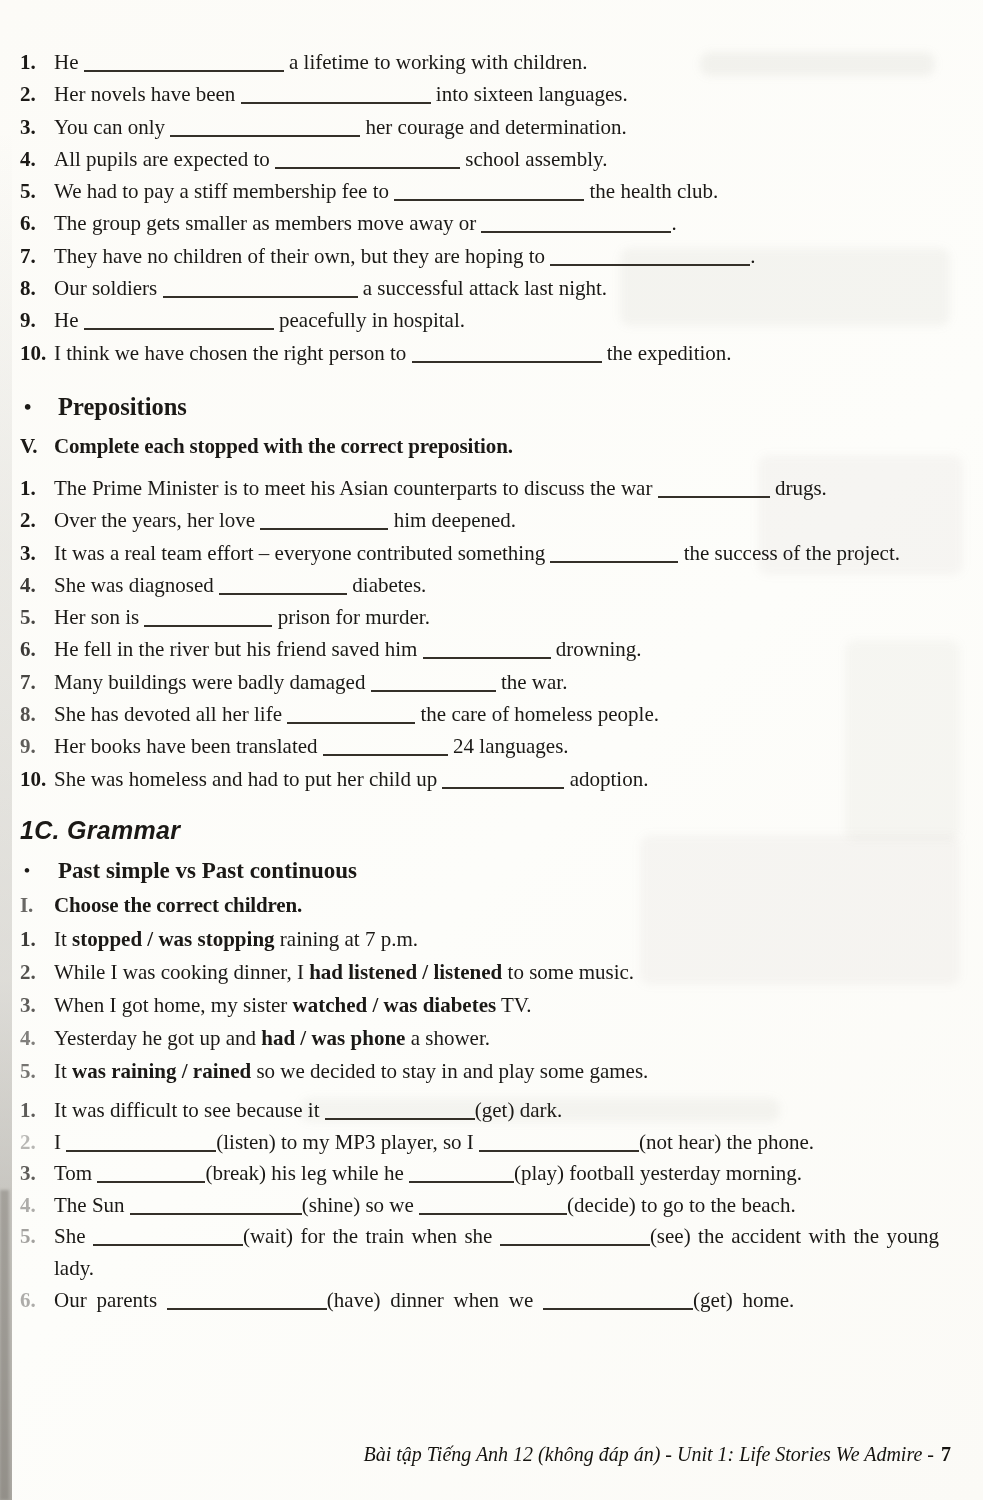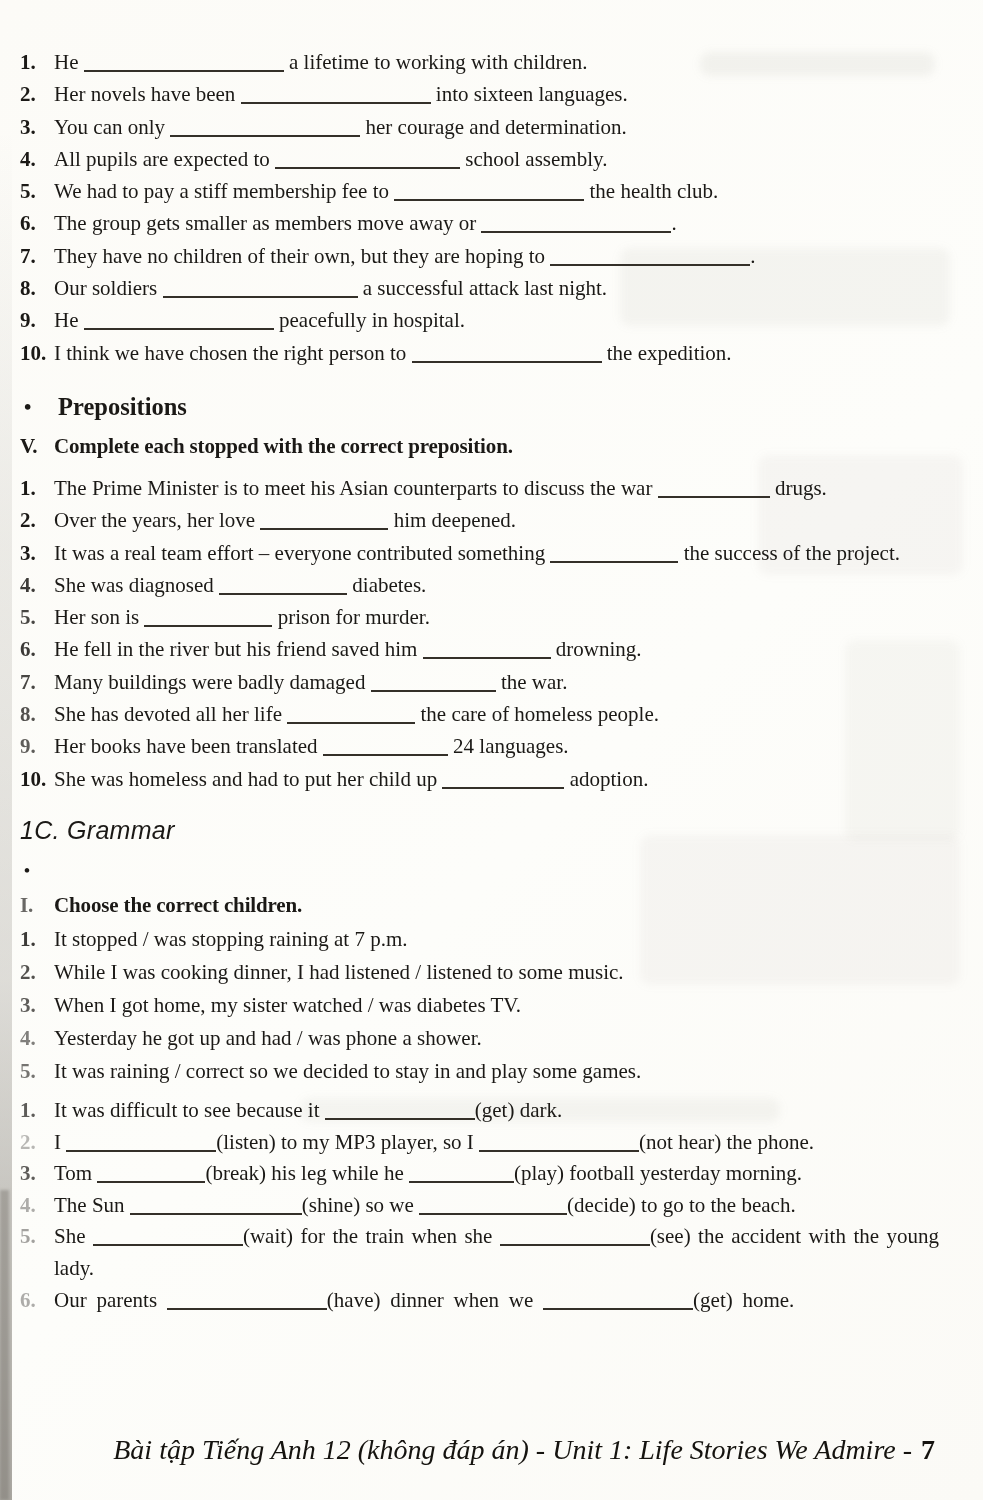--- a/index.html
+++ b/index.html
@@ -20,21 +20,21 @@
   .item .body{flex:1;min-width:0;}
   .item .body.just{text-align:justify;}
   .item .body.ws{word-spacing:4.5px;}
 
   .blank{
     display:inline-block;
     width:120px;height:0;
     border-bottom:2px solid #343029;
     transform:translateY(3px);
   }
-  strong{font-weight:400;}
+  strong{font-weight:700;}
 
   
   [data-name="exercise-verb-forms"] .item{line-height:32.3px;}
   [data-name="exercise-prepositions"] .item{line-height:32.3px;}
   [data-name="exercise-choose"] .item{line-height:33px;}
   [data-name="exercise-complete"] .item{line-height:31.6px;}
 
   
   .bullet-h{display:flex;font-weight:700;}
   .bullet-h .dot{flex:0 0 34px;padding-left:4px;}
@@ -44,39 +44,39 @@
   .bullet-h.md .dot{font-size:17px;}
 
   
   .head{display:flex;font-weight:700;font-size:21px;line-height:31px;letter-spacing:-0.15px;}
   .head .num{flex:0 0 34px;}
   .head .body{flex:1;min-width:0;}
 
   
   .title{
     font-family:"Liberation Sans", sans-serif;
-    font-weight:400;font-style:italic;
+    font-weight:700;font-style:italic;
     font-size:25px;line-height:32px;letter-spacing:.3px;
   }
 
   
   [data-name="section-bullet-prepositions"]{margin-top:21px;}
   [data-name="instruction-v"]{margin-top:7px;}
   [data-name="exercise-prepositions"]{margin-top:10px;}
   [data-name="grammar-section-title"]{margin-top:19px;}
   [data-name="section-bullet-past"]{margin-top:8px;}
   [data-name="instruction-i"]{margin-top:3px;}
   [data-name="exercise-choose"]{margin-top:2px;}
   [data-name="instruction-ii"]{margin-top:15px;}
   [data-name="exercise-complete"]{margin-top:7px;}
 
   
   .footer{
-    position:absolute;bottom:34px;right:48px;
-    font-style:italic;font-size:28px;color:#15130f;z-index:2;
+    position:absolute;bottom:34px;right:32px;
+    font-style:italic;font-size:20px;color:#15130f;z-index:2;
   }
   .footer .pg{font-style:normal;font-weight:700;padding-left:2px;}
 
   
   .edge{
     position:absolute;left:0;top:130px;bottom:0;width:12px;z-index:1;
     background:linear-gradient(to bottom,
       rgba(158,154,146,0) 0%,
       rgba(158,154,146,.18) 30%,
       rgba(150,146,138,.30) 62%,
@@ -198,20 +198,21 @@
           <span class="body" data-name="item-text">Her books have been translated <span class="blank" data-name="fill-in-blank" style="width: 125px;"></span> 24 languages.</span>
         </div>
         <div class="item" data-name="exercise-item">
           <span class="num" data-name="item-number">10.</span>
           <span class="body" data-name="item-text">She was homeless and had to put her child up <span class="blank" data-name="fill-in-blank" style="width: 122px;"></span> adoption.</span>
         </div>
       </div>
       <div class="title" data-name="grammar-section-title">1C. Grammar</div>
       <div class="bullet-h md" data-name="section-bullet-past">
         <span class="dot" data-name="bullet-icon">•</span>
+        <span class="bh-text" data-name="section-heading-text">Past simple vs Past continuous</span>
       </div>
       <div class="head" data-name="instruction-i">
         <span class="num" data-name="instruction-numeral" style="opacity: 0.65;">I.</span>
         <span class="body" data-name="instruction-text">Choose the correct children.</span>
       </div>
       <div class="list" data-name="exercise-choose">
         <div class="item" data-name="exercise-item">
           <span class="num" data-name="item-number" style="opacity: 0.85;">1.</span>
           <span class="body" data-name="item-text">It <strong data-name="choice-bold">stopped / was stopping</strong> raining at 7 p.m.</span>
         </div>
@@ -222,21 +223,21 @@
         <div class="item" data-name="exercise-item">
           <span class="num" data-name="item-number" style="opacity: 0.7;">3.</span>
           <span class="body" data-name="item-text">When I got home, my sister <strong data-name="choice-bold">watched / was diabetes</strong> TV.</span>
         </div>
         <div class="item" data-name="exercise-item">
           <span class="num" data-name="item-number" style="opacity: 0.55;">4.</span>
           <span class="body" data-name="item-text">Yesterday he got up and <strong data-name="choice-bold">had / was phone</strong> a shower.</span>
         </div>
         <div class="item" data-name="exercise-item">
           <span class="num" data-name="item-number" style="opacity: 0.6;">5.</span>
-          <span class="body" data-name="item-text">It <strong data-name="choice-bold">was raining / correct</strong> so we decided to stay in and play some games.</span>
+          <span class="body" data-name="item-text">It <strong data-name="choice-bold">was raining / rained</strong> so we decided to stay in and play some games.</span>
         </div>
       </div>
       <div class="list" data-name="exercise-complete">
         <div class="item" data-name="exercise-item">
           <span class="num" data-name="item-number" style="opacity: 0.7;">1.</span>
           <span class="body" data-name="item-text">It was difficult to see because it <span class="blank" data-name="fill-in-blank" style="width: 150px;"></span>(get) dark.</span>
         </div>
         <div class="item" data-name="exercise-item">
           <span class="num" data-name="item-number" style="opacity: 0.3;">2.</span>
           <span class="body" data-name="item-text">I <span class="blank" data-name="fill-in-blank" style="width: 150px;"></span>(listen) to my MP3 player, so I <span class="blank" data-name="fill-in-blank" style="width: 160px;"></span>(not hear) the phone.</span>

